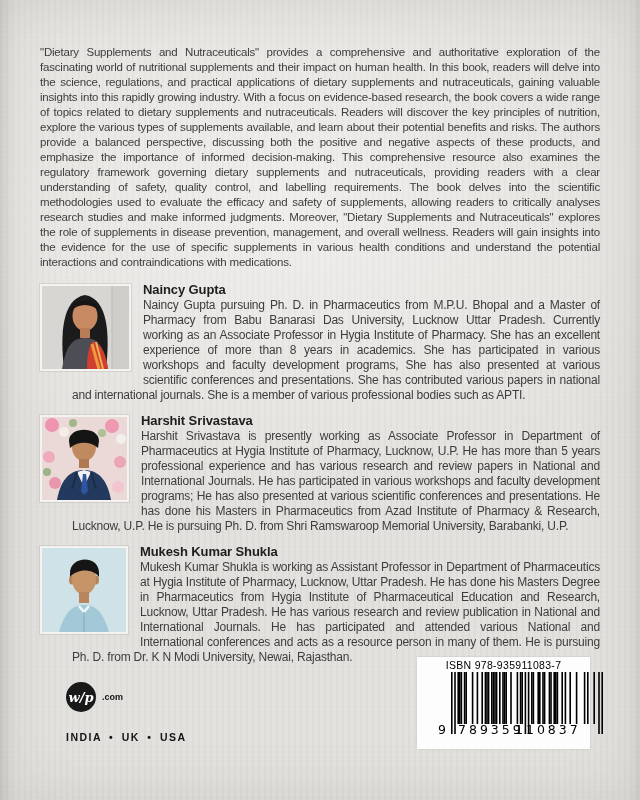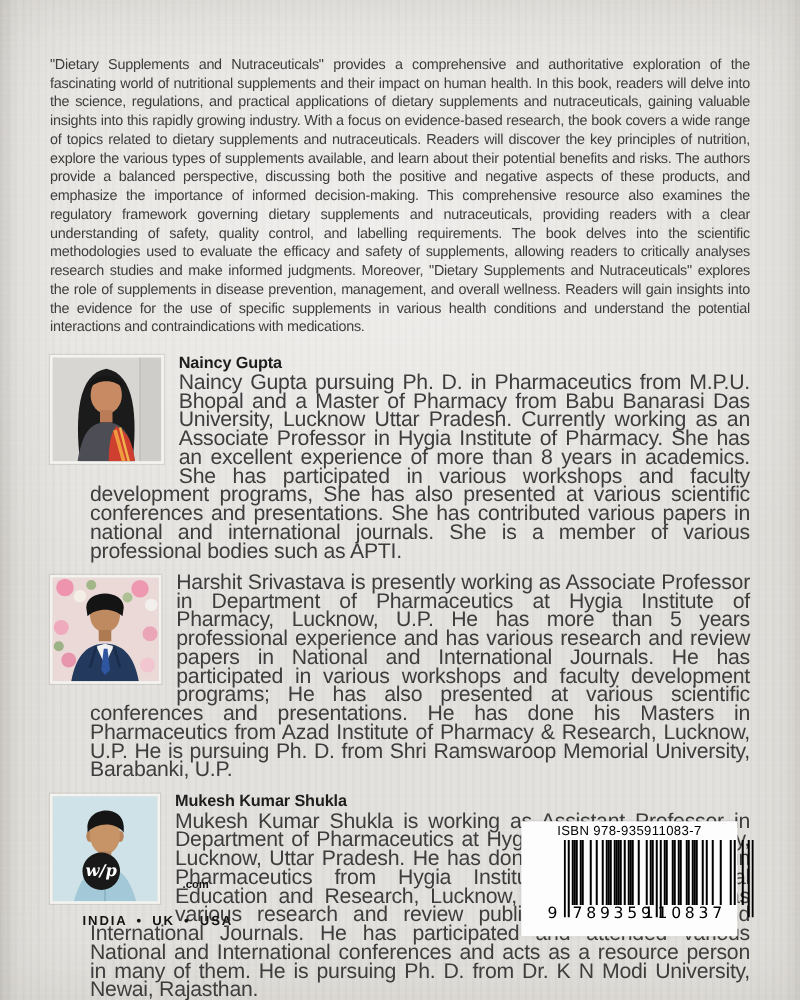--- a/index.html
+++ b/index.html
@@ -26,25 +26,25 @@
   }
 
   .author { margin-bottom:10px; color:#3d3d3d; }
   .author::after { content:""; display:block; clear:both; }
   .author .photo {
     float:left; margin:2px 12px 3px 0;
     border:2px solid #f4f3f0; box-shadow:0 0 0 1px rgba(0,0,0,.08);
     line-height:0;
   }
   .author h3 { font-size:13px; line-height:16px; color:#1d1d1d; letter-spacing:-0.1px;padding-left:12px; }
-  .author p { font-size:17px; line-height:15px; letter-spacing:-0.2px; text-align:justify;padding-left:32px; }
+  .author p { font-size:12px; line-height:15px; letter-spacing:-0.2px; text-align:justify;padding-left:32px; }
 
   
   .publisher { position:absolute; left:66px; top:682px; }
-  .pub-row { display:flex; align-items:flex-end;gap:44px; }
+  .pub-row { display:flex; align-items:center; }
   .logo-circle {
     width:30px; height:30px; border-radius:50%; background:#191919;
     color:#fff; display:flex; align-items:center; justify-content:center;
     font-family:"DejaVu Serif", serif; font-style:italic; font-weight:bold;
     font-size:13px; flex:0 0 auto;
   }
   .wordmark-wrap { margin-left:6px; }
   .wordmark {
     font-size:17px; font-weight:bold; color:#141414; letter-spacing:-0.6px;
     display:block; line-height:17px;
@@ -124,20 +124,21 @@
           <ellipse cx="42" cy="30" rx="12" ry="14" fill="#c08a60"></ellipse>
           <path d="M27 24 C27 9 57 9 57 24 L56 31 C49 24 35 24 28 31 Z" fill="#141414"></path>
           <rect x="37" y="42" width="10" height="9" fill="#ad7a52"></rect>
           <path d="M15 83 C19 61 29 53 42 53 C55 53 65 61 69 83 Z" fill="#233a5e"></path>
           <path d="M35 55 L42 53 L49 55 L42 70 Z" fill="#f2f2f2"></path>
           <path d="M41 57 L44 57 L46 74 L42 78 L39 74 Z" fill="#2f55a0"></path>
           <path d="M35 55 L30 72" stroke="#1a2c49" stroke-width="2" fill="none"></path>
           <path d="M49 55 L54 72" stroke="#1a2c49" stroke-width="2" fill="none"></path>
         </svg>
       </div>
+      <h3>Harshit Srivastava</h3>
       <p>Harshit Srivastava is presently working as Associate Professor in Department of Pharmaceutics at Hygia Institute of Pharmacy, Lucknow, U.P. He has more than 5 years professional experience and has various research and review papers in National and International Journals. He has participated in various workshops and faculty development programs; He has also presented at various scientific conferences and presentations. He has done his Masters in Pharmaceutics from Azad Institute of Pharmacy &amp; Research, Lucknow, U.P. He is pursuing Ph. D. from Shri Ramswaroop Memorial University, Barabanki, U.P.</p>
     </section>
 
     <section class="author">
       <div class="photo">
         <svg width="84" height="84" viewBox="0 0 84 84">
           <rect width="84" height="84" fill="#cfe2e8"></rect>
           <ellipse cx="30" cy="32" rx="3" ry="4.5" fill="#b9835a"></ellipse>
           <ellipse cx="54" cy="32" rx="3" ry="4.5" fill="#b9835a"></ellipse>
           <ellipse cx="42" cy="31" rx="12" ry="15.5" fill="#c79468"></ellipse>

